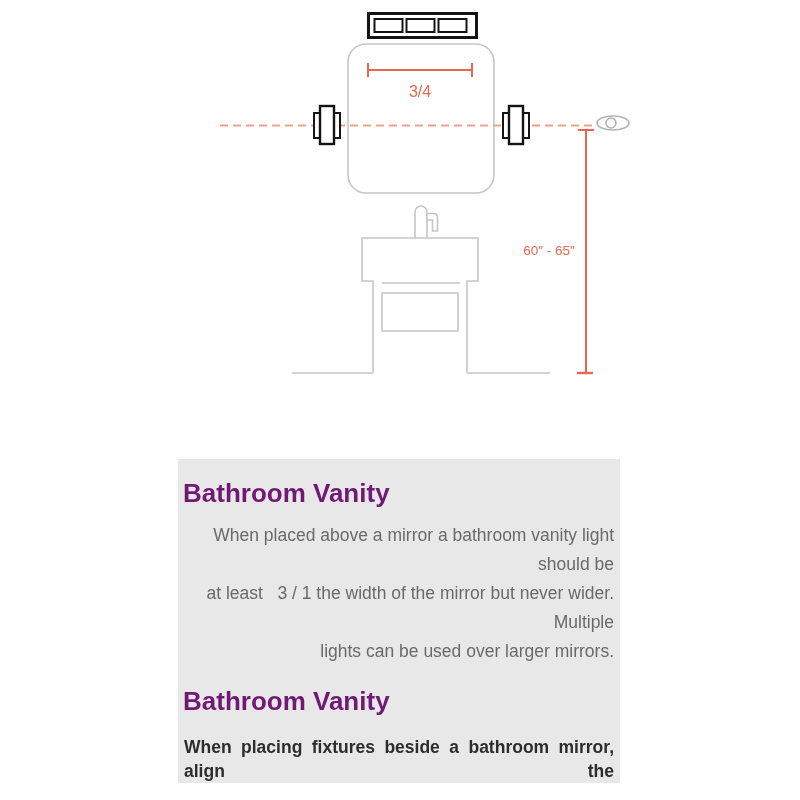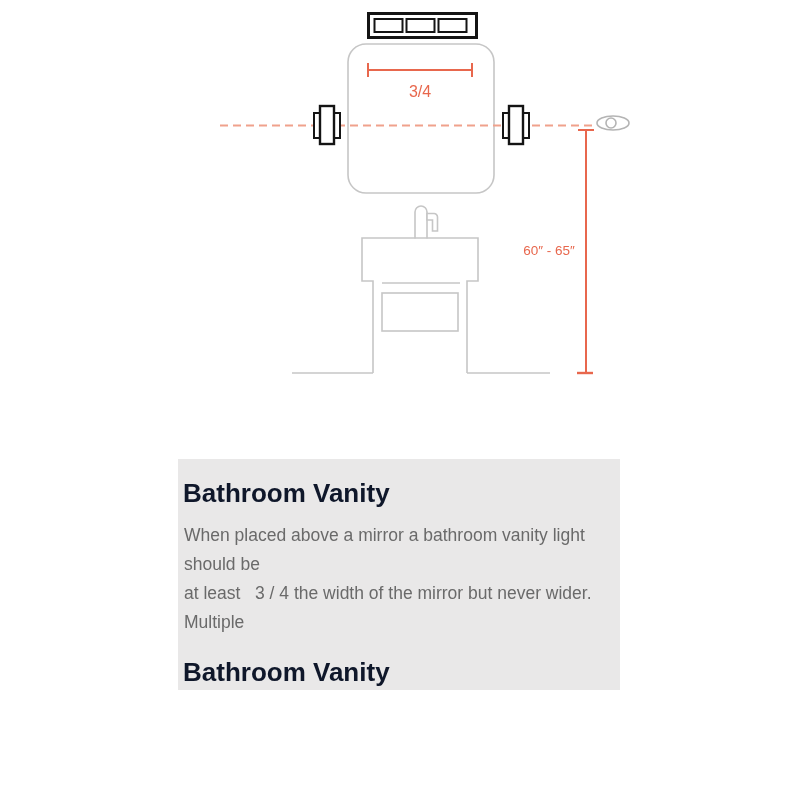--- a/index.html
+++ b/index.html
@@ -4,21 +4,21 @@
 <style>
   html, body {
     margin: 0;
     padding: 0;
     background: #ffffff;
     font-family: "Liberation Sans", "DejaVu Sans", sans-serif;
   }
   .page {
     position: relative;
     width: 800px;
-    height: 690px;
+    height: 800px;
     background: #ffffff;
     overflow: hidden;
   }
   .diagram-svg {
     position: absolute;
     top: 0;
     left: 0;
   }
   .panel {
     position: absolute;
@@ -28,28 +28,29 @@
     height: 324px;
     background: #e9e8e8;
     box-sizing: border-box;
     padding: 19px 6px 0 5px;
   }
   .section-heading {
     margin: 0;
     font-size: 26px;
     line-height: 30px;
     font-weight: 600;
-    color: #0f172a;
+    color: #701a75;
   }
   .section-heading span { display: block; }
   .body-text {
     margin: 13px 0 0 1px;
     font-size: 17.5px;
     line-height: 29px;
     color: #6a6a6a;
+    text-align: right;
   }
   .body-text span {
     display: block;
     white-space: pre-wrap;
   }
   .section-beside { margin-top: 20px; }
   .body-text-dark {
     margin: 19px 0 0 1px;
     font-size: 17.5px;
     line-height: 24px;
@@ -141,21 +142,22 @@
   </svg>
 
   <div class="panel">
 
     <section>
       <h2 class="section-heading">
         <span>Bathroom Vanity</span>
       </h2>
       <p class="body-text">
         <span>When placed above a mirror a bathroom vanity light should be</span>
-        <span>at least   3 / 4 the width of the mirror but never wider.  Multiple</span>
+        <span>at least   3 / 1 the width of the mirror but never wider.  Multiple</span>
+        <span>lights can be used over larger mirrors.</span>
       </p>
     </section>
 
     <section class="section-beside">
       <h2 class="section-heading">
         <span>Bathroom Vanity</span>
       </h2>
       <p class="body-text-dark">
         <span class="line-justify">When placing fixtures beside a bathroom mirror, align the</span>
 

